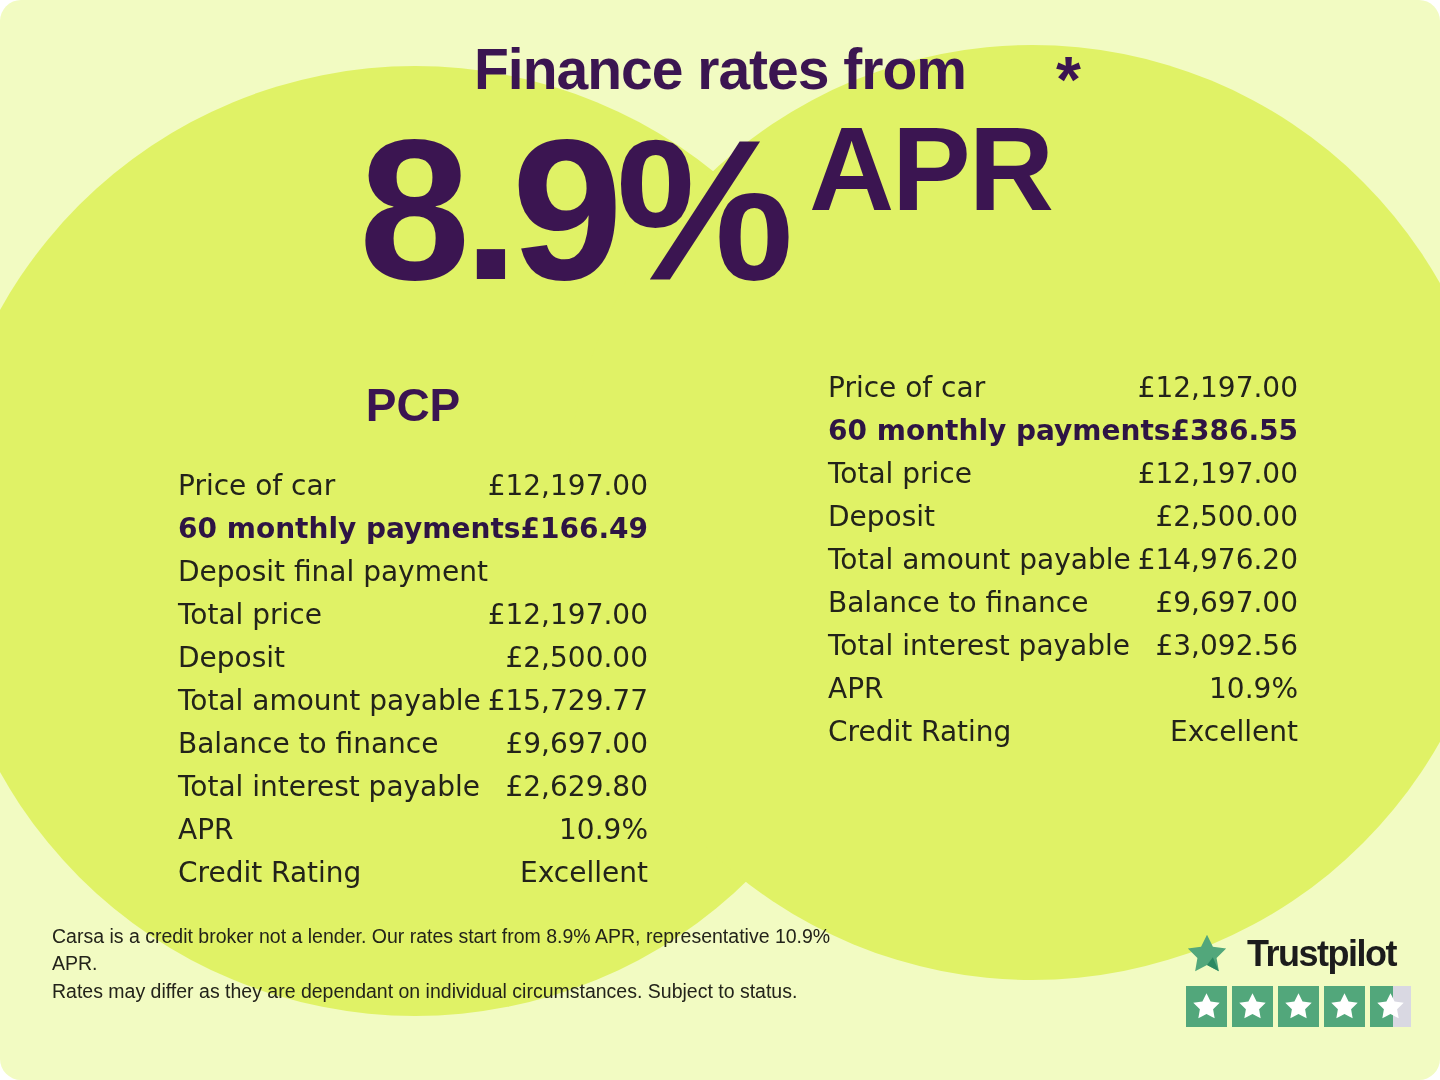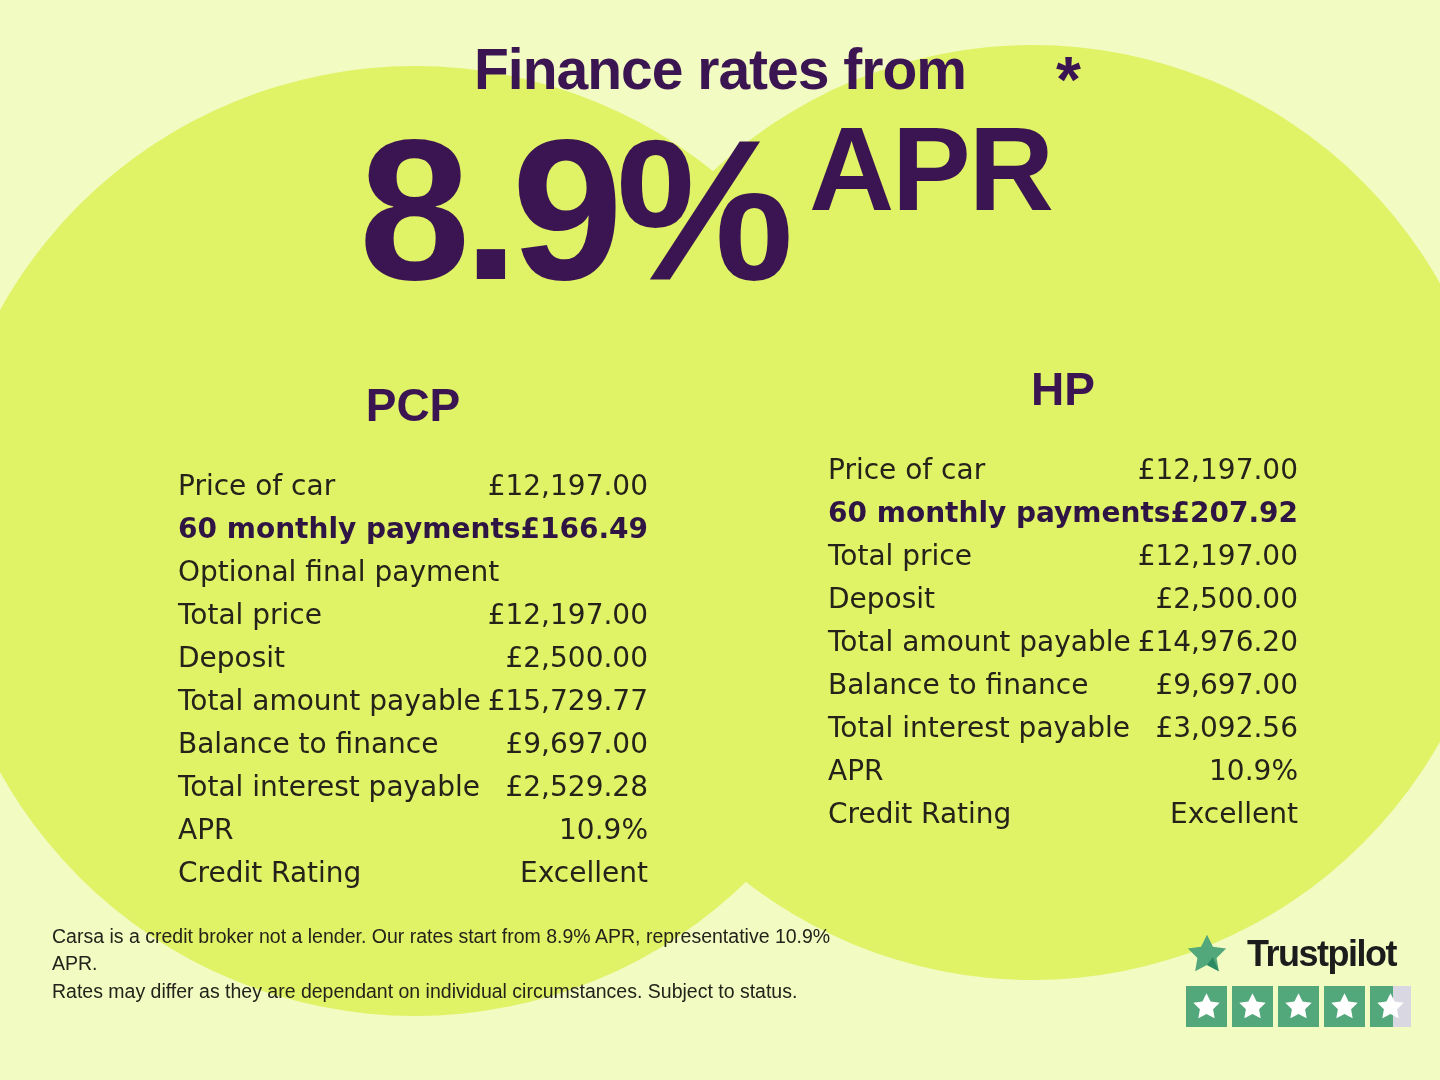--- a/index.html
+++ b/index.html
@@ -12,20 +12,21 @@
     --star-gray:#d9d8e2;
     --trustpilot-text:#1c1c1c;
     --partial-pct:55%;
   }
   *{box-sizing:border-box;}
   html,body{margin:0;padding:0;}
   .page{
     position:relative;width:1440px;height:1080px;overflow:hidden;
     background:var(--background);
     font-family:"DejaVu Sans",sans-serif;
+    border-radius:21px;
   }
   .circle{position:absolute;border-radius:50%;background:var(--circle);}
   .circle-left{left:-60px;top:66px;width:950px;height:950px;}
   .circle-right{left:565px;top:45px;width:935px;height:935px;}
 
   .title{
     position:absolute;left:0;top:38px;width:100%;text-align:center;
     font-family:"Liberation Sans",sans-serif;font-weight:800;font-size:57px;line-height:1.1;
     letter-spacing:-1px;color:var(--purple);
   }
@@ -96,64 +97,63 @@
     <div class="rows">
       <div class="row">
         <span class="lbl">Price of car</span>
         <span class="val">£12,197.00</span>
       </div>
       <div class="row bold">
         <span class="lbl">60 monthly payments</span>
         <span class="val">£166.49</span>
       </div>
       <div class="row">
-        <span class="lbl">Optional final payment</span>
+        <span class="lbl">Deposit final payment</span>
         <span class="val"></span>
       </div>
       <div class="row">
         <span class="lbl">Total price</span>
         <span class="val">£12,197.00</span>
       </div>
       <div class="row">
         <span class="lbl">Deposit</span>
         <span class="val">£2,500.00</span>
       </div>
       <div class="row">
         <span class="lbl">Total amount payable</span>
         <span class="val">£15,729.77</span>
       </div>
       <div class="row">
         <span class="lbl">Balance to finance</span>
         <span class="val">£9,697.00</span>
       </div>
       <div class="row">
         <span class="lbl">Total interest payable</span>
-        <span class="val">£2,529.28</span>
+        <span class="val">£2,629.80</span>
       </div>
       <div class="row">
         <span class="lbl">APR</span>
         <span class="val">10.9%</span>
       </div>
       <div class="row">
         <span class="lbl">Credit Rating</span>
         <span class="val">Excellent</span>
       </div>
     </div>
   </section>
 
   <section class="fin-table table-hp">
-    <h2>HP</h2>
     <div class="rows">
       <div class="row">
         <span class="lbl">Price of car</span>
         <span class="val">£12,197.00</span>
       </div>
       <div class="row bold">
         <span class="lbl">60 monthly payments</span>
-        <span class="val">£207.92</span>
+        <span class="val">£386.55</span>
       </div>
       <div class="row">
         <span class="lbl">Total price</span>
         <span class="val">£12,197.00</span>
       </div>
       <div class="row">
         <span class="lbl">Deposit</span>
         <span class="val">£2,500.00</span>
       </div>
       <div class="row">

